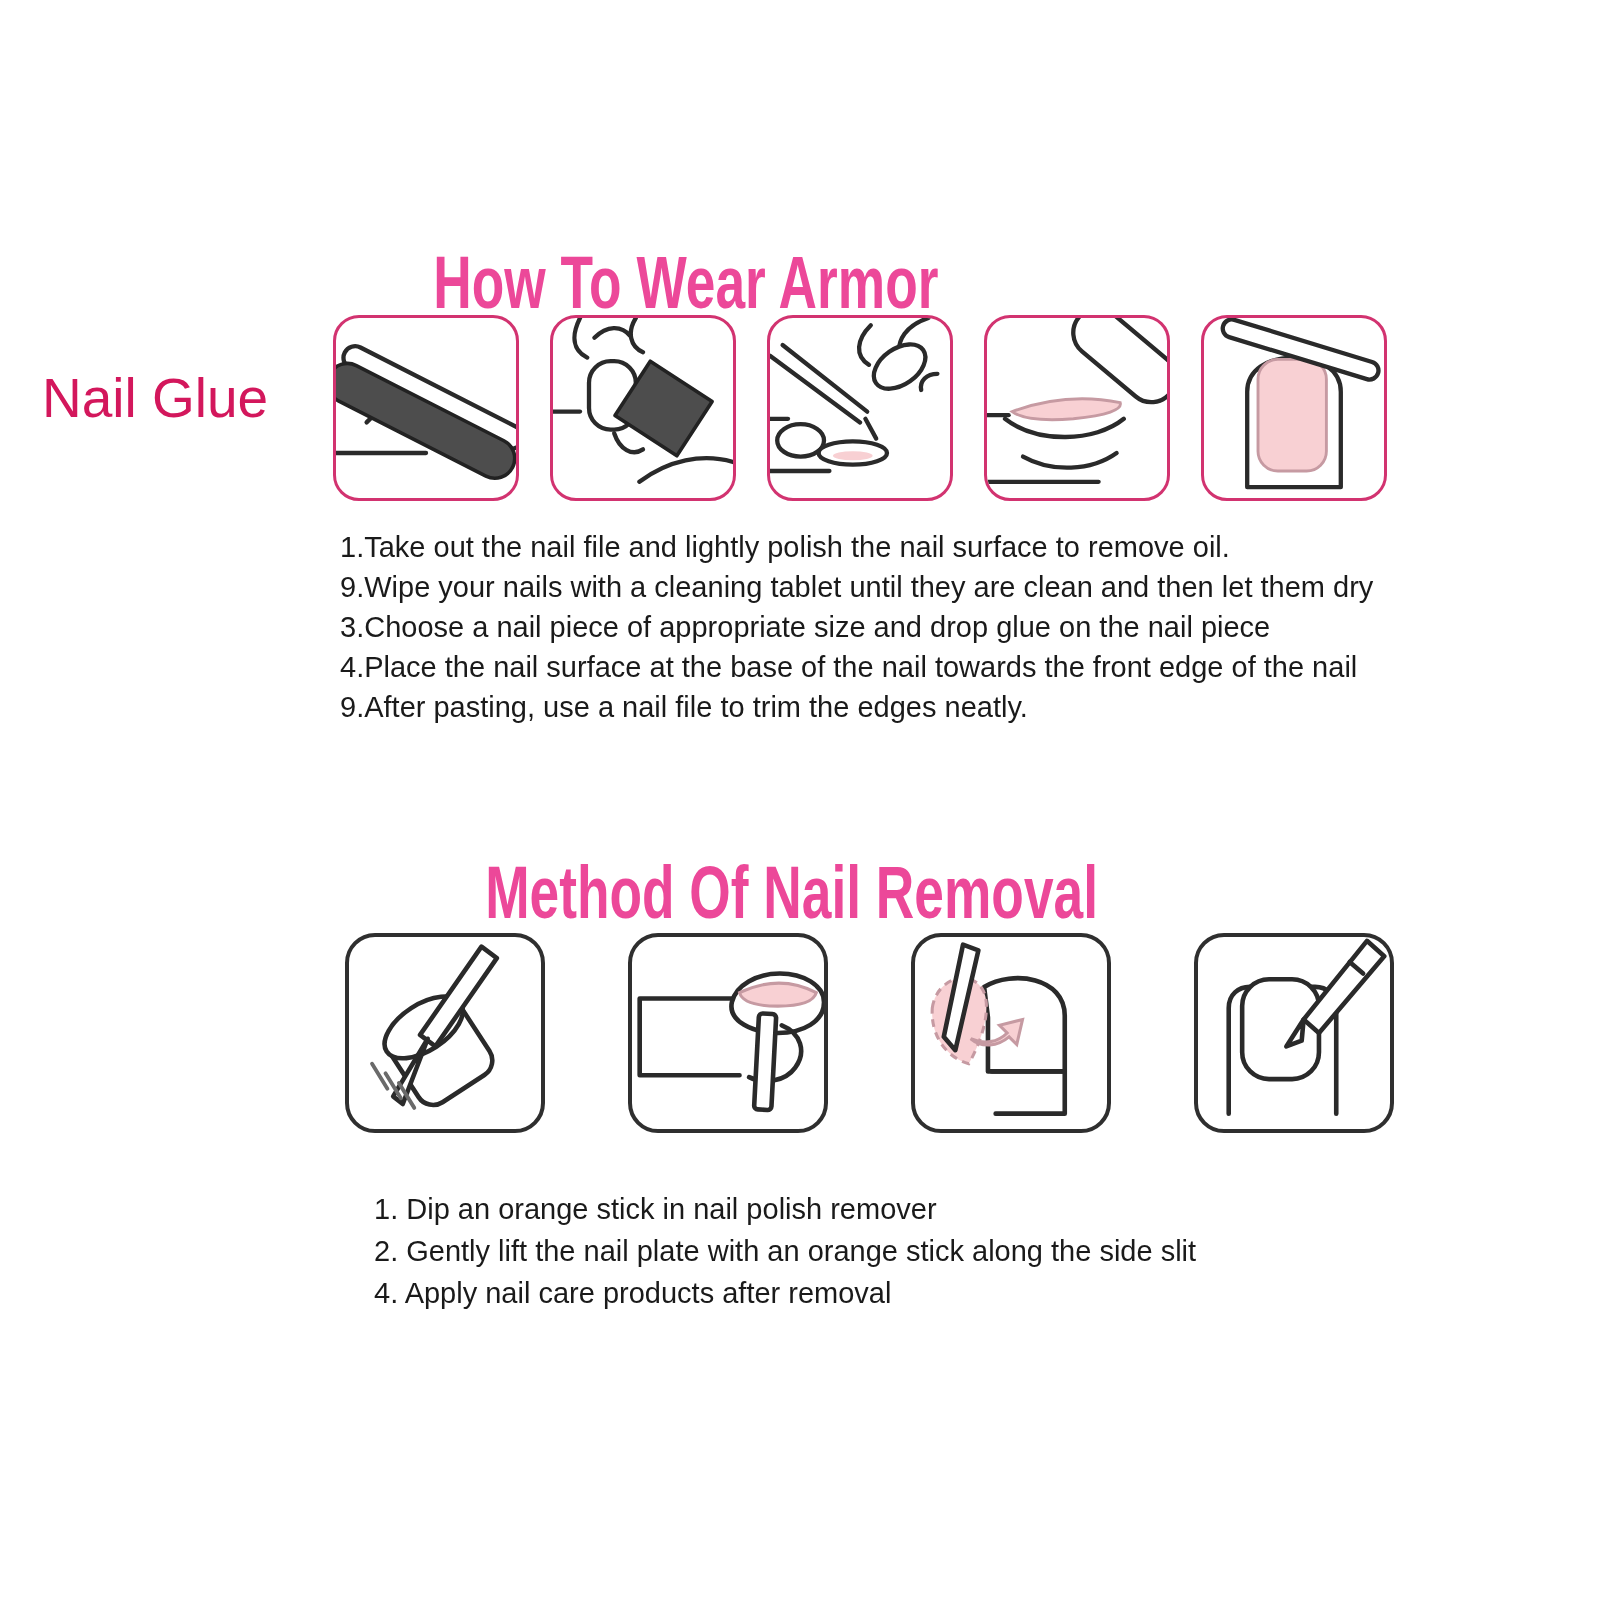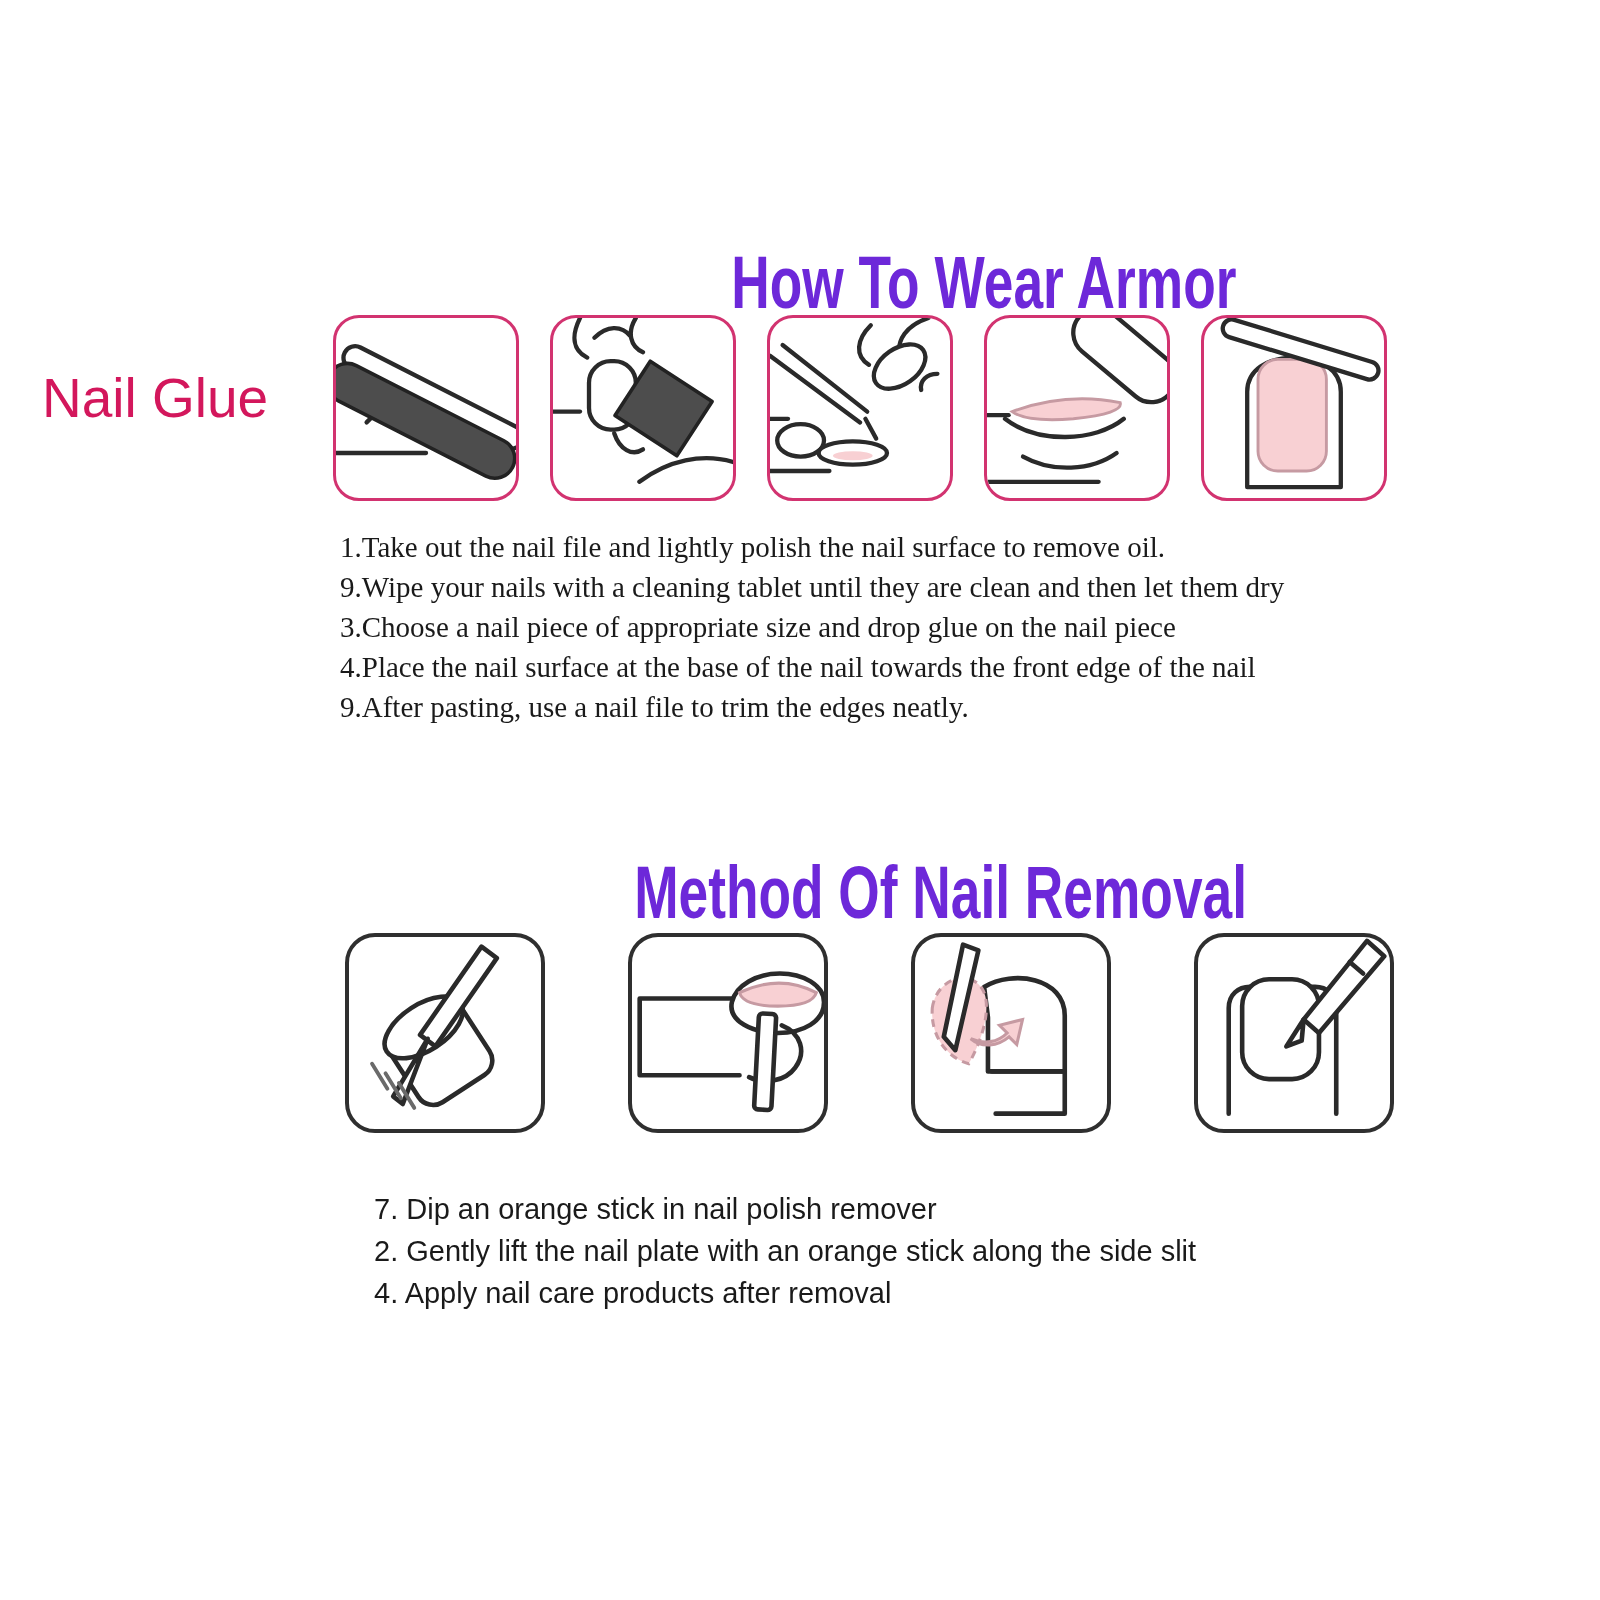--- a/index.html
+++ b/index.html
@@ -8,28 +8,28 @@
     background: #ffffff;
     position: relative;
     font-family: "Liberation Sans", sans-serif;
     color: #1a1a1a;
     overflow: hidden;
   }
   .abs { position: absolute; }
 
   
   .heading {
-    color: #6d28d9;
+    color: #ec4899;
     font-weight: bold;
     font-size: 74px;
     line-height: 74px;
     white-space: nowrap;
     text-align: center;
     display: flex;
-    justify-content: flex-end;
+    justify-content: flex-start;
   }
   .heading > span {
     display: inline-block;
     transform: scaleX(0.72);
     transform-origin: center;
     letter-spacing: 0px;
   }
   #wear-title   { left: 335px; top: 196px; width: 1000px; }
   #removal-title{ left: 366px; top: 806px; width: 1000px; }
 
@@ -63,21 +63,21 @@
 
   svg .ln   { fill: none; stroke: #2a2a2a; stroke-width: 2.4; stroke-linecap: round; stroke-linejoin: round; }
   svg .fillw{ fill: #ffffff; stroke: #2a2a2a; stroke-width: 2.4; stroke-linejoin: round; }
   svg .dark { fill: #4d4d4d; stroke: #222222; stroke-width: 2; stroke-linejoin: round; }
   svg .pink { fill: #f8d0d3; stroke: none; }
   svg .pinkln { fill: #f8d0d3; stroke: #c69aa2; stroke-width: 1.6; }
   svg .hatch{ fill: none; stroke: #6a6a6a; stroke-width: 2; stroke-linecap: round; }
 
   
   .steps { font-size: 29px; color: #1a1a1a; }
-  #wear-steps    { left: 340px; top: 527px; line-height: 40px; font-family: Liberation Serif, serif; }
+  #wear-steps    { left: 340px; top: 527px; line-height: 40px; }
   #removal-steps { left: 374px; top: 1188px; line-height: 42px; }
   .step-line { white-space: nowrap; }
 </style>
 </head>
 <body>
 
 <h1 class="abs heading" id="wear-title">
     <span>How To Wear Armor</span>
   </h1>
 
@@ -206,16 +206,16 @@
       <path class="ln" d="M16 92 V37 c0 -7 5 -11 11 -11 h34 c6 0 11 4 11 11 v55"></path>
       <rect class="fillw" x="23" y="22" width="40" height="52" rx="14"></rect>
       <path class="fillw" d="M88 2 l9 8 -34 40 -8 -7 z"></path>
       <path class="fillw" d="M55 43 l-9 14 8 -3 z"></path>
       <path class="ln" d="M79 13 l7 6"></path>
     </svg>
   </div>
 </div>
 
 <div class="abs steps" id="removal-steps">
-  <div class="step-line">7. Dip an orange stick in nail polish remover</div>
+  <div class="step-line">1. Dip an orange stick in nail polish remover</div>
   <div class="step-line">2. Gently lift the nail plate with an orange stick along the side slit</div>
   <div class="step-line">4. Apply nail care products after removal</div>
 </div>
 
 </body></html>

